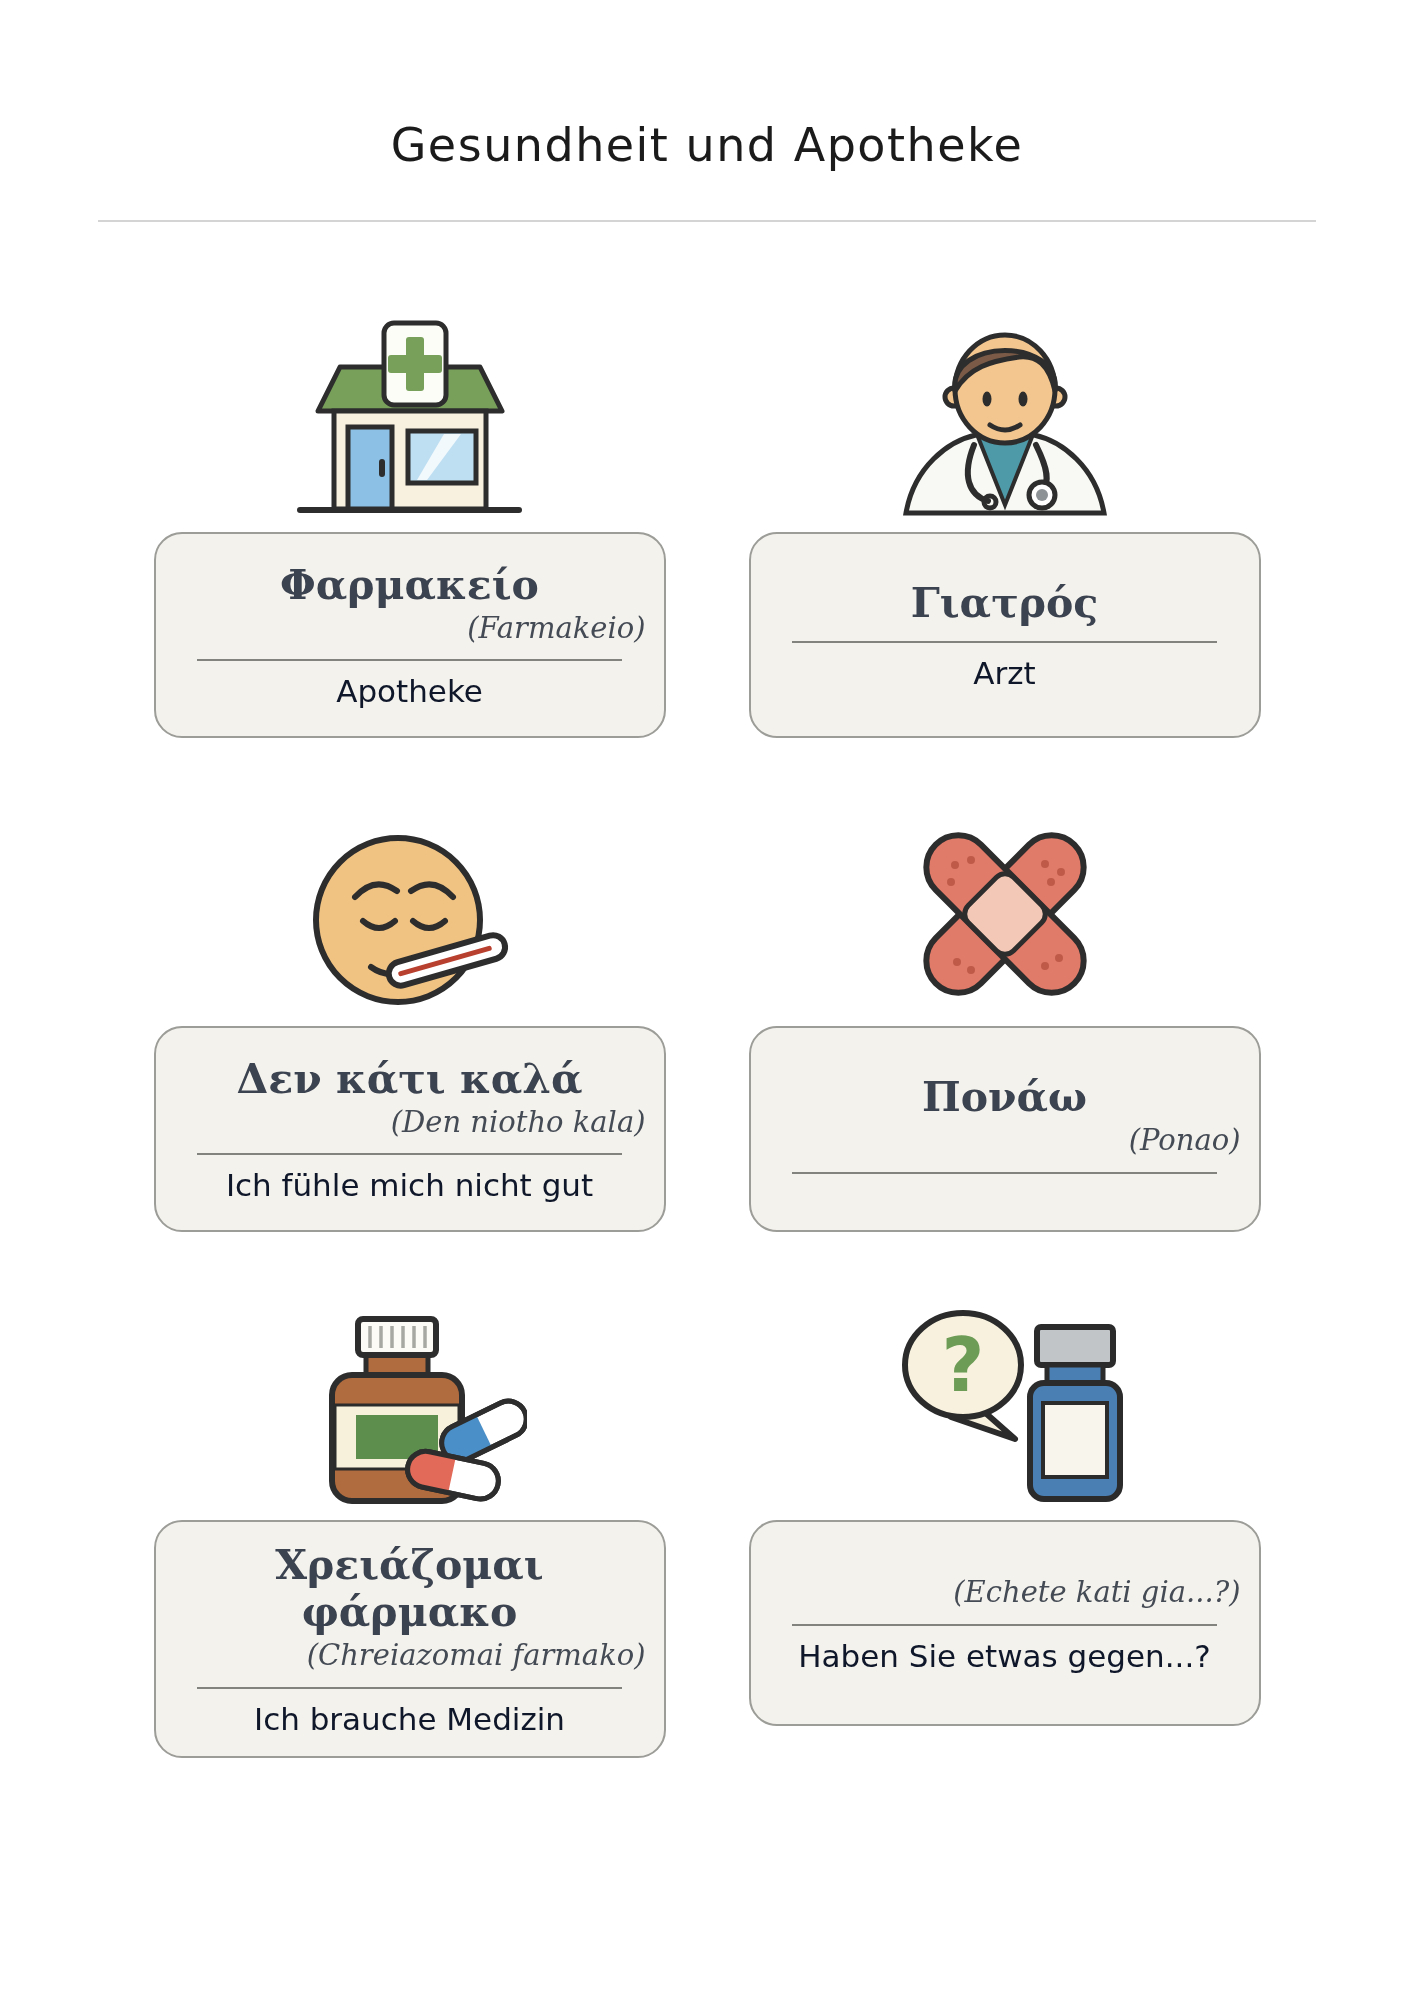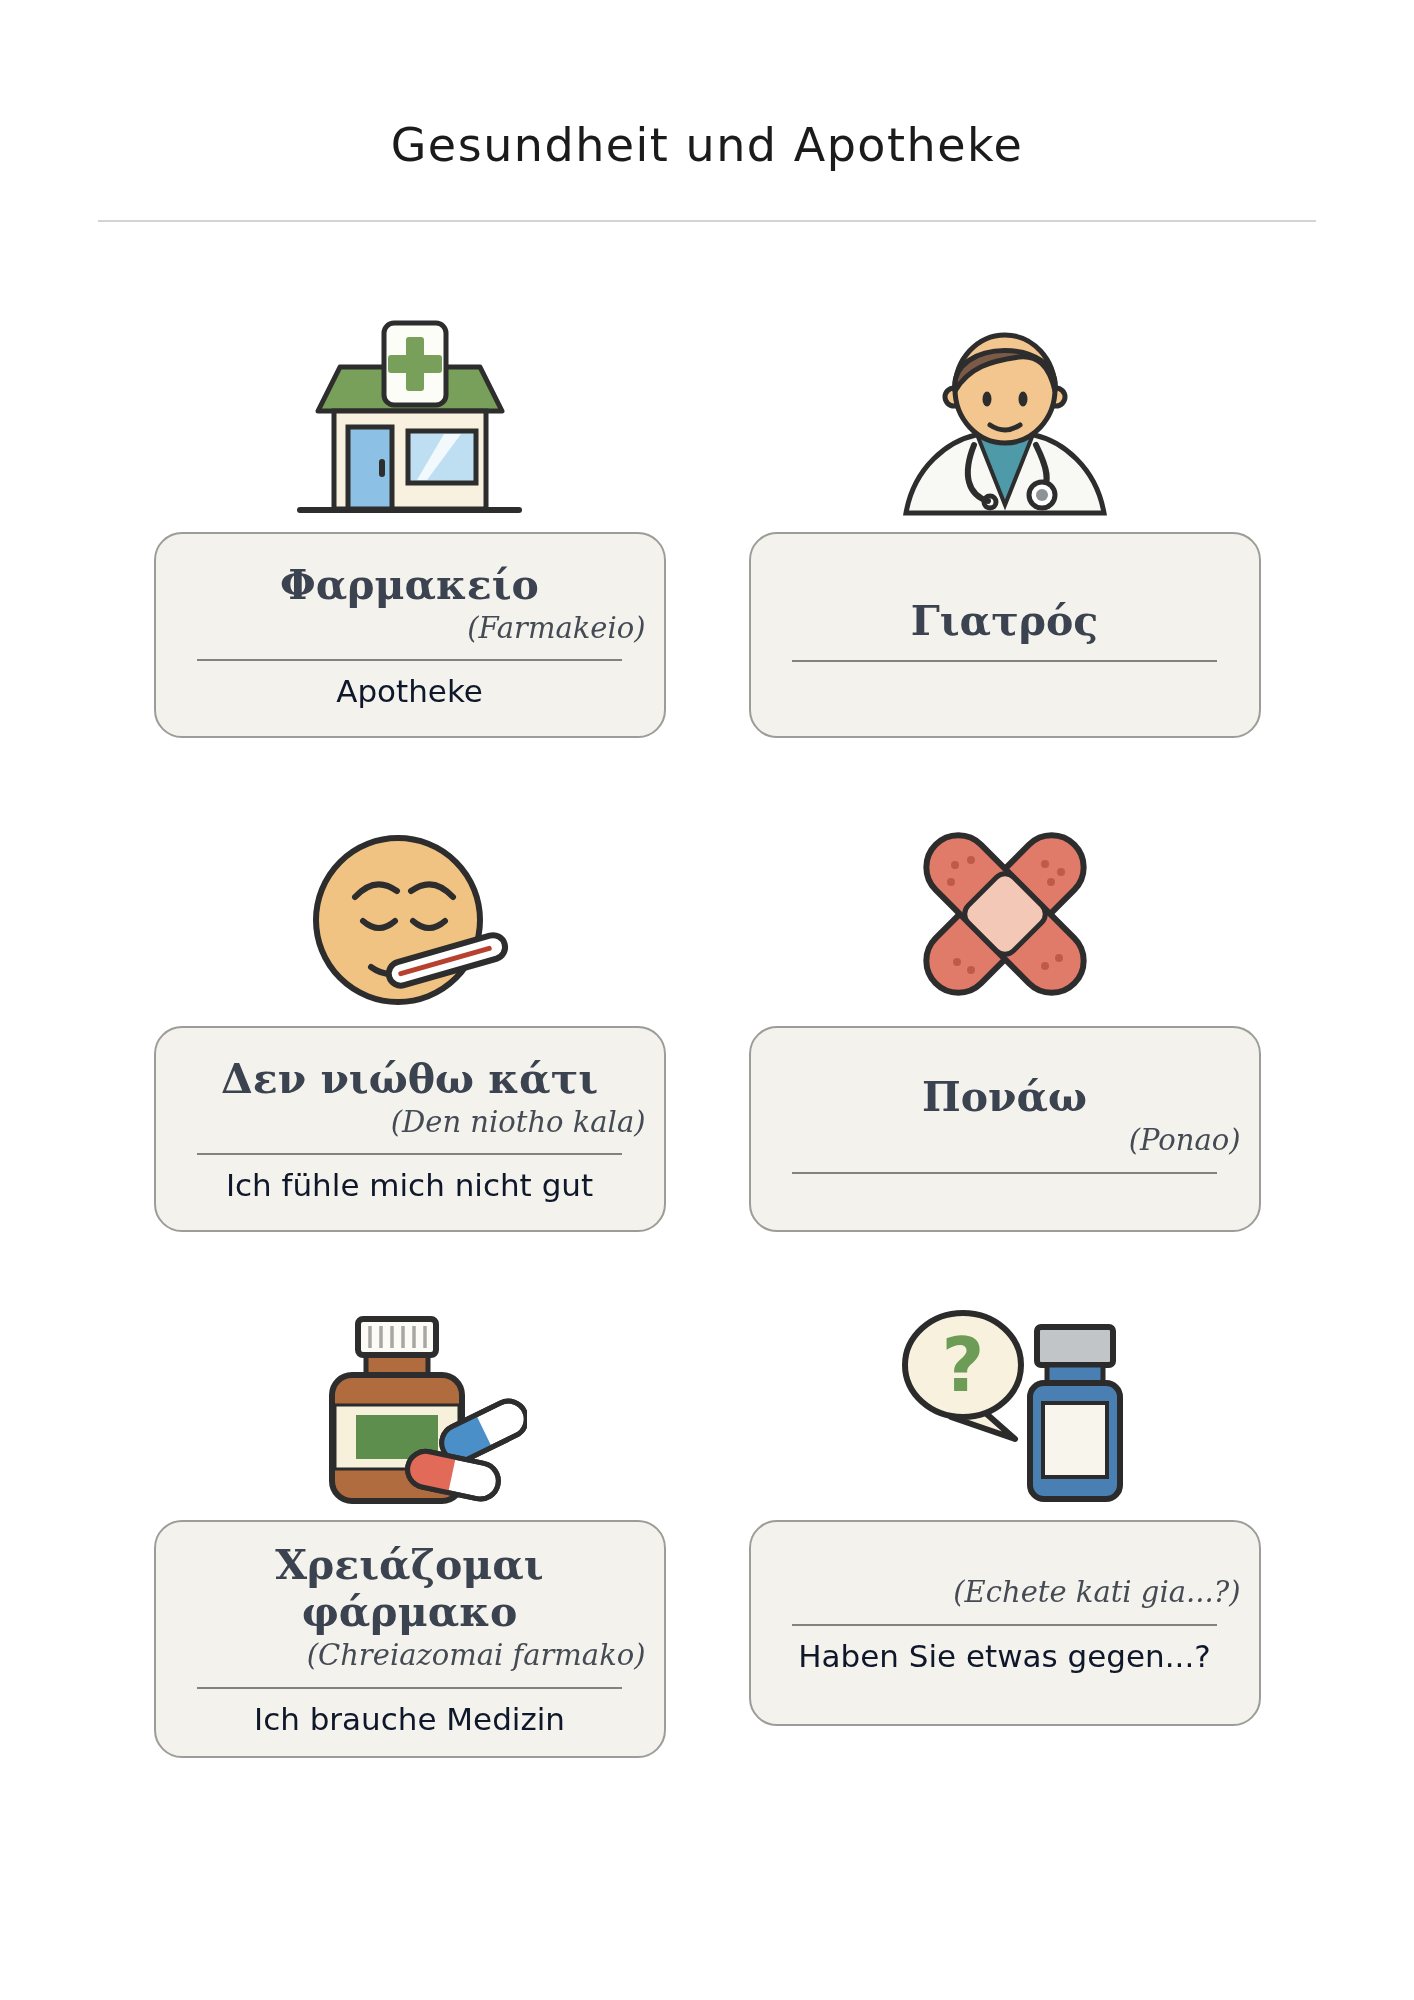--- a/index.html
+++ b/index.html
@@ -85,40 +85,41 @@
           <ellipse cx="115" cy="78" rx="50" ry="54" fill="#f3c68f" stroke="#2d2d2d" stroke-width="5"></ellipse>
           <path d="M65,80 C58,26 172,26 165,80 C159,54 147,44 129,46 C101,50 79,56 65,80 Z" fill="#7b5b47" stroke="#2d2d2d" stroke-width="5" stroke-linejoin="round"></path>
           <ellipse cx="97" cy="88" rx="4.5" ry="7.5" fill="#2d2d2d"></ellipse>
           <ellipse cx="133" cy="88" rx="4.5" ry="7.5" fill="#2d2d2d"></ellipse>
           <path d="M100,114 Q115,124 130,114" fill="none" stroke="#2d2d2d" stroke-width="5" stroke-linecap="round"></path>
         </svg>
       </div>
       <div class="card">
         <div class="greek">Γιατρός</div>
         <div class="card-divider"></div>
+        <div class="german">Arzt</div>
       </div>
     </div>
 
     <div class="cell">
       <div class="icon-wrap">
         <svg width="230" height="185" viewBox="0 0 230 185">
           <circle cx="103" cy="95" r="82" fill="#f1c383" stroke="#2d2d2d" stroke-width="6"></circle>
           <path d="M60,72 Q80,50 102,66" fill="none" stroke="#2d2d2d" stroke-width="6" stroke-linecap="round"></path>
           <path d="M116,66 Q138,50 158,72" fill="none" stroke="#2d2d2d" stroke-width="6" stroke-linecap="round"></path>
           <path d="M68,96 Q84,110 100,96" fill="none" stroke="#2d2d2d" stroke-width="6" stroke-linecap="round"></path>
           <path d="M118,96 Q134,110 150,96" fill="none" stroke="#2d2d2d" stroke-width="6" stroke-linecap="round"></path>
           <path d="M76,142 Q92,154 114,146" fill="none" stroke="#2d2d2d" stroke-width="6" stroke-linecap="round"></path>
           <g transform="rotate(-16 150 136)">
             <rect x="92" y="124" width="120" height="24" rx="12" fill="#ffffff" stroke="#2d2d2d" stroke-width="6"></rect>
             <line x1="104" y1="136" x2="196" y2="136" stroke="#b8402f" stroke-width="5" stroke-linecap="round"></line>
           </g>
         </svg>
       </div>
       <div class="card">
-        <div class="greek">Δεν νιώθω κάτι</div>
+        <div class="greek">Δεν κάτι καλά</div>
         <div class="roman">(Den niotho kala)</div>
         <div class="card-divider"></div>
         <div class="german">Ich fühle mich nicht gut</div>
       </div>
     </div>
 
     <div class="cell">
       <div class="icon-wrap">
         <svg width="220" height="190" viewBox="0 0 220 190">
           <g transform="rotate(-45 110 94)">

